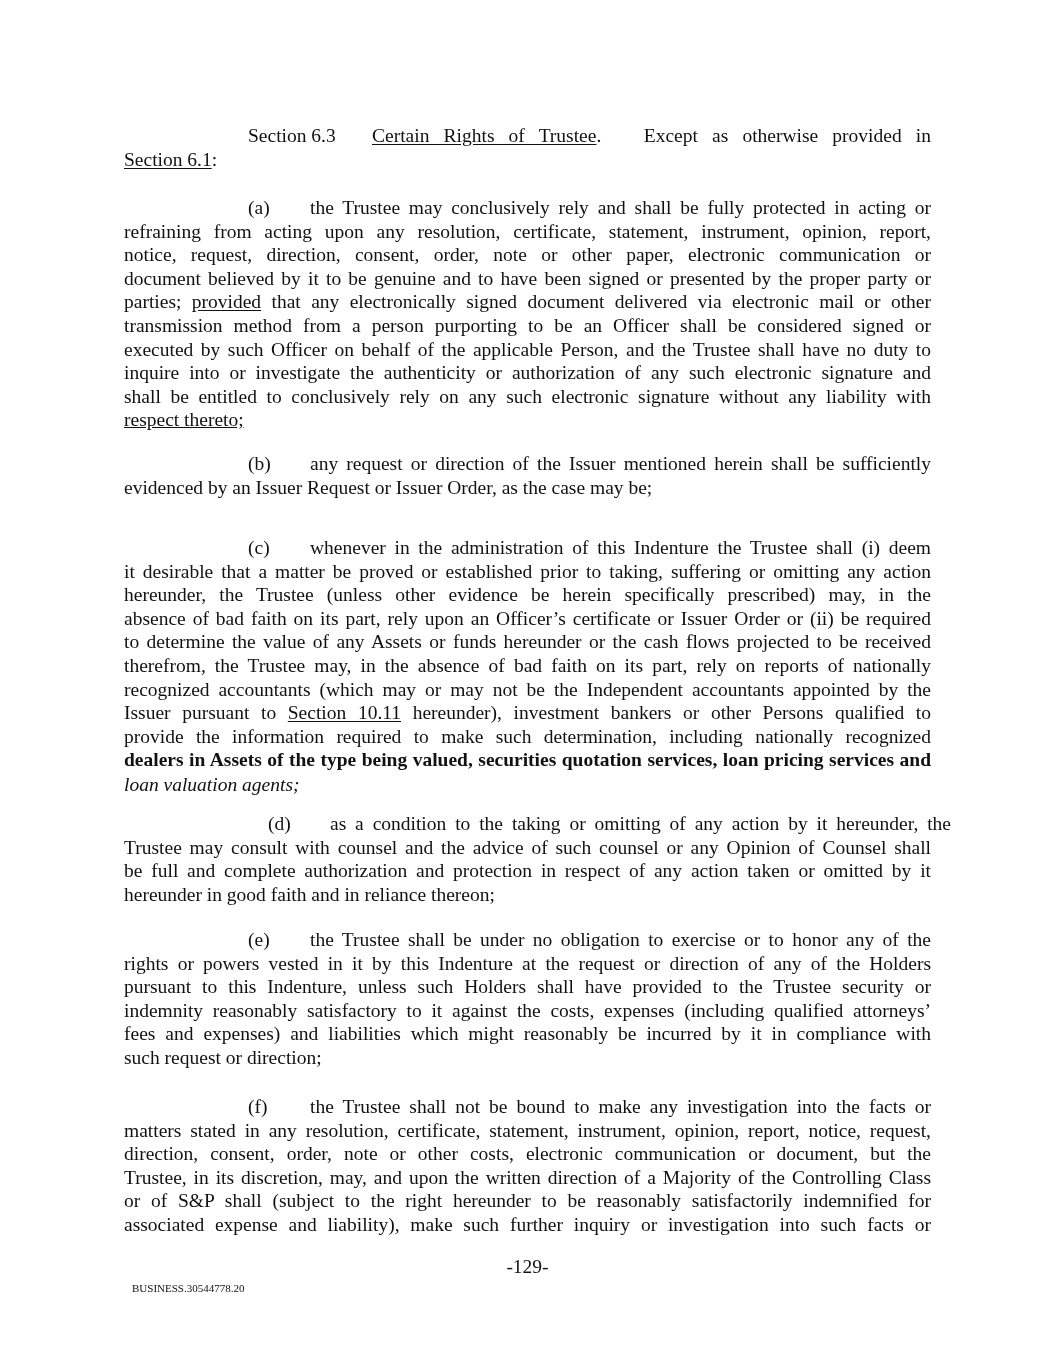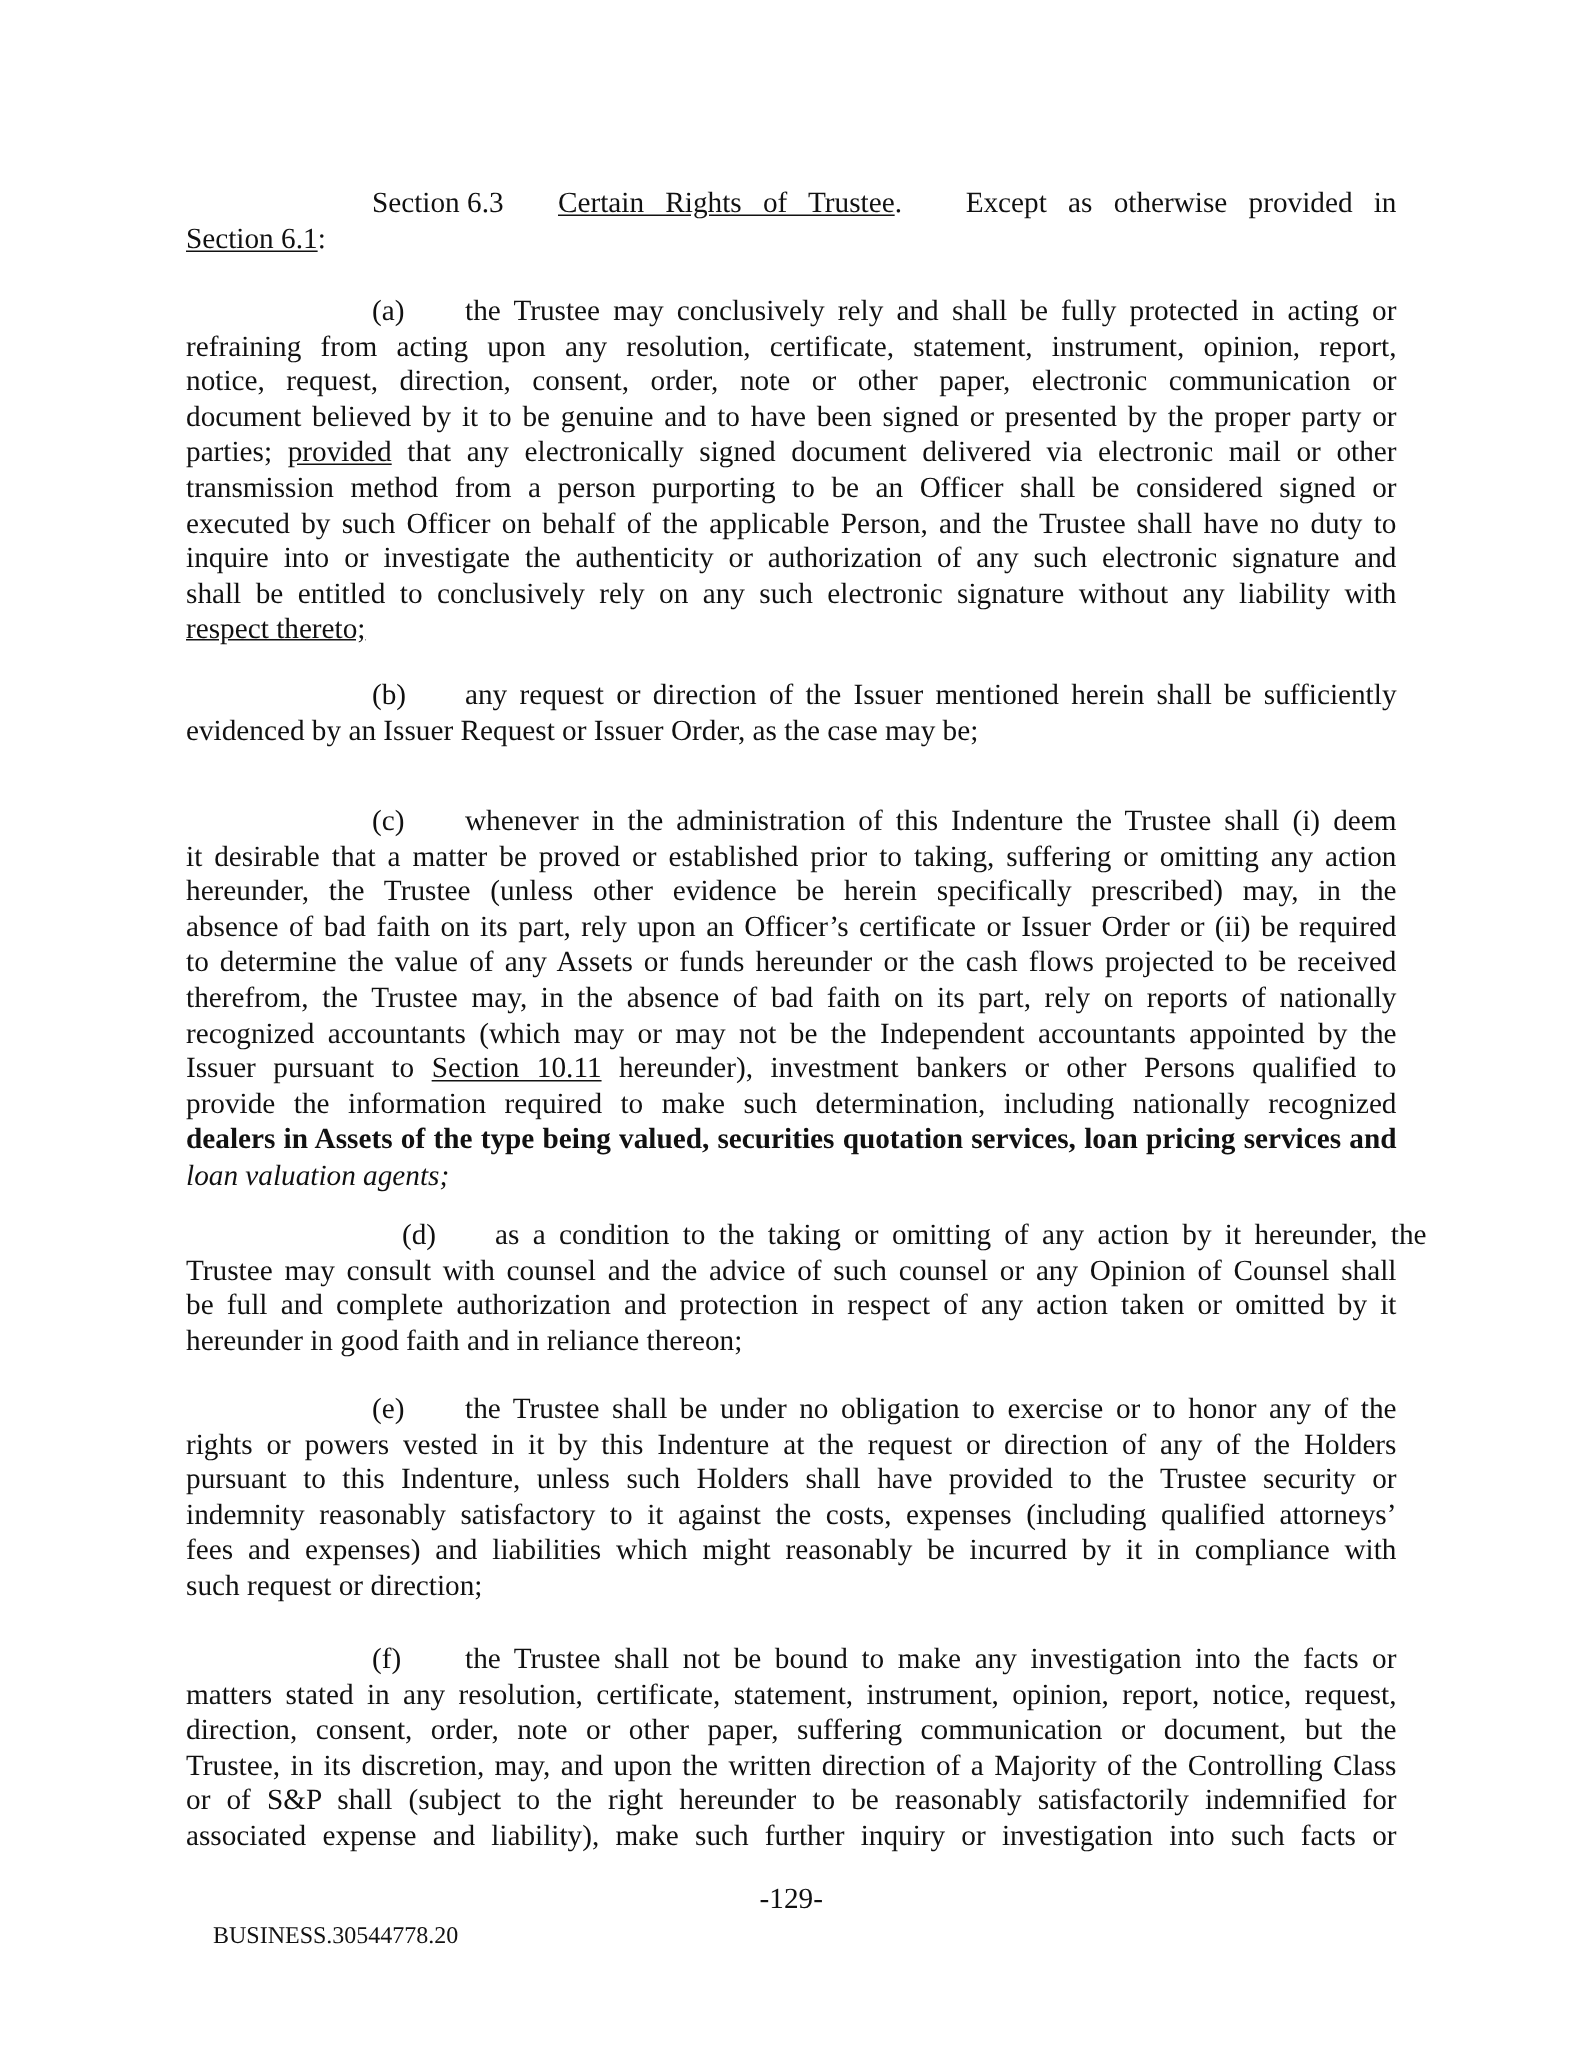--- a/index.html
+++ b/index.html
@@ -7,21 +7,21 @@
          font-family: "Liberation Serif", serif; color: #111; }
   .page { position: absolute; left: 124px; top: 0; width: 807px; }
   .line { position: absolute; left: 0; width: 807px; font-size: 19.5px; line-height: 24px;
           height: 24px; white-space: nowrap; text-align: justify; text-align-last: justify; }
   .line.last { text-align-last: left; }
   .line.ind { left: 124px; width: 683px; }
   .u { text-decoration: underline; text-underline-offset: 2px; }
   .lbl { display: inline-block; width: 62px; text-align: left; text-align-last: left; }
   .footer-page { position: absolute; top: 1256px; left: 0; width: 1055px; text-align: center;
                  font-size: 19.5px; }
-  .footer-id { position: absolute; top: 1282px; left: 142px; font-size: 16px; }
+  .footer-id { position: absolute; top: 1282px; left: 132px; font-size: 11px; }
 </style>
 </head>
 <body>
 
 <div class="page">
 
   <div class="line" style="top:124px; left:124px; width:683px;">
     <span style="display:inline-block;width:124px;text-align-last:left;">Section 6.3</span><span class="u">Certain Rights of Trustee</span>.&nbsp;&nbsp; <span>Except as otherwise provided in</span>
   </div>
   <div class="line last" style="top:148px;">
@@ -57,21 +57,21 @@
       <div class="line" style="top: 859.2px;"><span>be full and complete authorization and protection in respect of any action taken or omitted by it</span></div>
       <div class="line last" style="top: 882.8px;"><span>hereunder in good faith and in reliance thereon;</span></div>
       <div class="line ind" style="top: 928px;"><span class="lbl">(e)</span><span>the Trustee shall be under no obligation to exercise or to honor any of the</span></div>
       <div class="line" style="top: 951.6px;"><span>rights or powers vested in it by this Indenture at the request or direction of any of the Holders</span></div>
       <div class="line" style="top: 975.2px;"><span>pursuant to this Indenture, unless such Holders shall have provided to the Trustee security or</span></div>
       <div class="line" style="top: 998.8px;"><span>indemnity reasonably satisfactory to it against the costs, expenses (including qualified attorneys’</span></div>
       <div class="line" style="top: 1022.4px;"><span>fees and expenses) and liabilities which might reasonably be incurred by it in compliance with</span></div>
       <div class="line last" style="top: 1046px;"><span>such request or direction;</span></div>
       <div class="line ind" style="top: 1095px;"><span class="lbl">(f)</span><span>the Trustee shall not be bound to make any investigation into the facts or</span></div>
       <div class="line" style="top: 1118.6px;"><span>matters stated in any resolution, certificate, statement, instrument, opinion, report, notice, request,</span></div>
-      <div class="line" style="top: 1142.2px;"><span>direction, consent, order, note or other paper, suffering communication or document, but the</span></div>
+      <div class="line" style="top: 1142.2px;"><span>direction, consent, order, note or other costs, electronic communication or document, but the</span></div>
       <div class="line" style="top: 1165.8px;"><span>Trustee, in its discretion, may, and upon the written direction of a Majority of the Controlling Class</span></div>
       <div class="line" style="top: 1189.4px;"><span>or of S&amp;P shall (subject to the right hereunder to be reasonably satisfactorily indemnified for</span></div>
       <div class="line" style="top: 1213px;"><span>associated expense and liability), make such further inquiry or investigation into such facts or</span></div>
     </div>
 </div>
 
 <div class="footer-page">-129-</div>
 <div class="footer-id">BUSINESS.30544778.20</div>
 
 </body></html>

